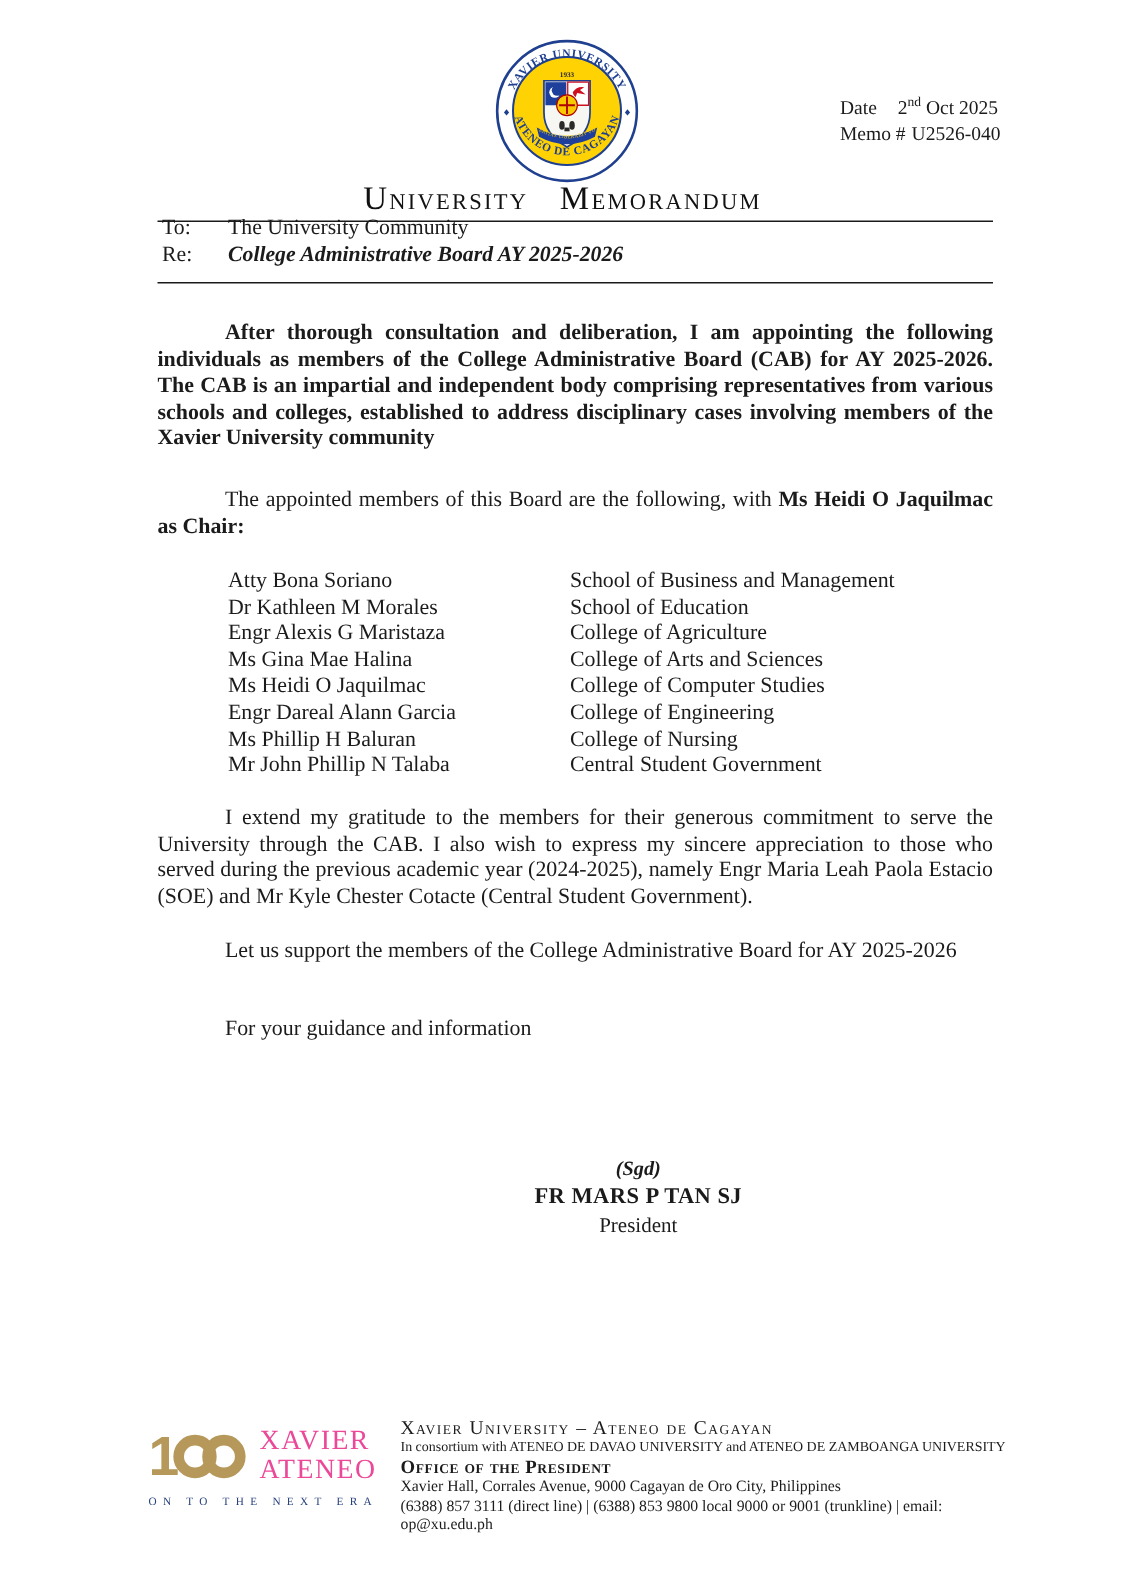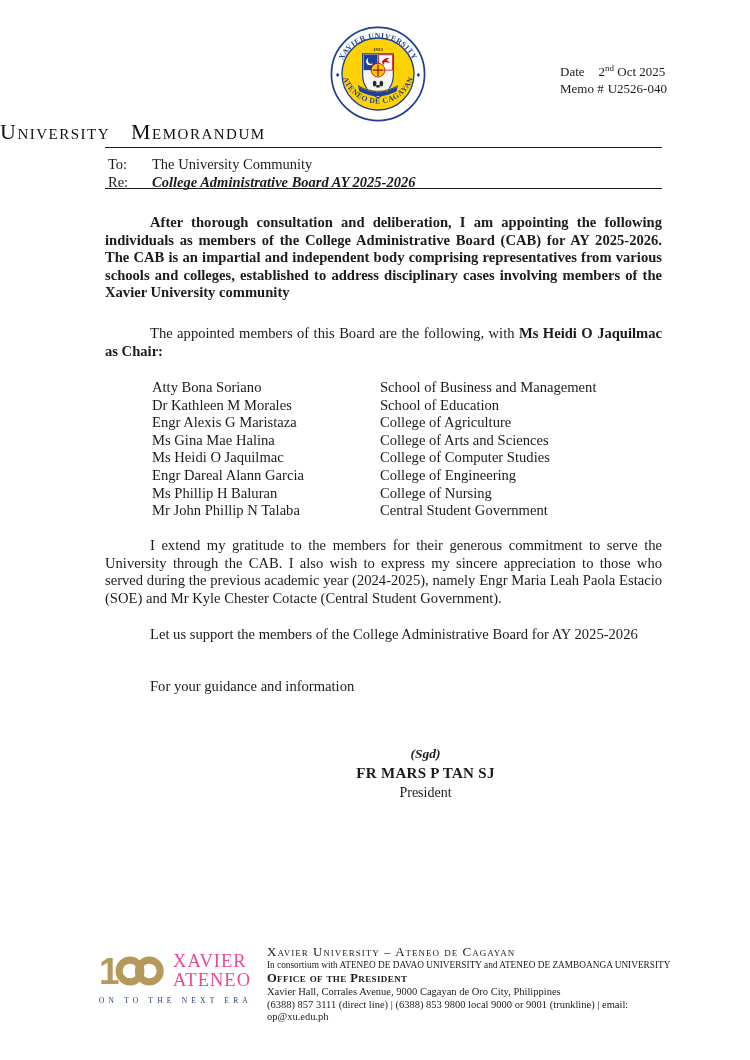--- a/index.html
+++ b/index.html
@@ -15,28 +15,28 @@
   }
   
   .seal{position:absolute;left:330px;top:26px;width:96px;height:96px;}
   .dateblock{position:absolute;left:560px;top:63px;font-size:13px;line-height:17px;white-space:nowrap;}
   .dateblock .lbl{display:inline-block;}
   .dateblock .gap{display:inline-block;width:14px;}
   sup{font-size:9px;vertical-align:super;line-height:0;}
   .memo-line .gap2{display:inline-block;width:4px;}
 
   .doc-title{
-    position:absolute;left:0;right:0;top:119px;
+    position:absolute;left:0;right:0;top:119px;text-align:center;
     font-size:22px;font-variant:small-caps;letter-spacing:1.5px;word-spacing:14px;
     color:#111;
   }
   .rule{position:absolute;left:105px;width:557px;border-top:1.6px solid #1a1a1a;height:0;}
   .rule1{top:147px;} .rule2{top:188px;}
 
-  .meta{position:absolute;left:108px;top:155px;font-size:14.5px;line-height:18px;}
+  .meta{position:absolute;left:108px;top:143px;font-size:14.5px;line-height:18px;}
   .meta .row{display:flex;}
   .meta .mlabel{width:44px;}
   .meta .re-val{font-weight:bold;font-style:italic;}
 
   
   .para{
     position:absolute;left:105px;width:557px;
     font-size:14.6px;line-height:17.6px;text-align:justify;text-indent:45px;
     margin:0;
   }
@@ -45,21 +45,21 @@
   .bold{font-weight:bold;}
 
   .members{
     position:absolute;left:152px;top:379px;
     display:grid;grid-template-columns:228px auto;
     font-size:14.6px;line-height:17.6px;
   }
 
   
   .signature{position:absolute;left:318px;top:744px;width:215px;text-align:center;}
-  .sig-sgd{font-size:13.5px;font-weight:bold;font-style:italic;line-height:19px;}
+  .sig-sgd{font-size:13.5px;font-weight:bold;font-style:italic;line-height:19px;margin-top:25px;}
   .sig-name{font-size:15px;font-weight:bold;line-height:20px;letter-spacing:.3px;}
   .sig-title{font-size:14px;line-height:19px;}
 
   
   .centennial{position:absolute;left:99px;top:949px;width:152px;color:#27417d;}
   .cent-top{display:flex;align-items:center;}
   .cent-mark{width:86px;height:44px;display:block;}
   .cent-names{font-size:18.5px;line-height:19px;letter-spacing:1px;color:#ec4899;margin-left:2px;}
   .cent-tagline{font-size:7.5px;letter-spacing:4.2px;margin-top:3px;white-space:nowrap;color:#27417d;}
 

